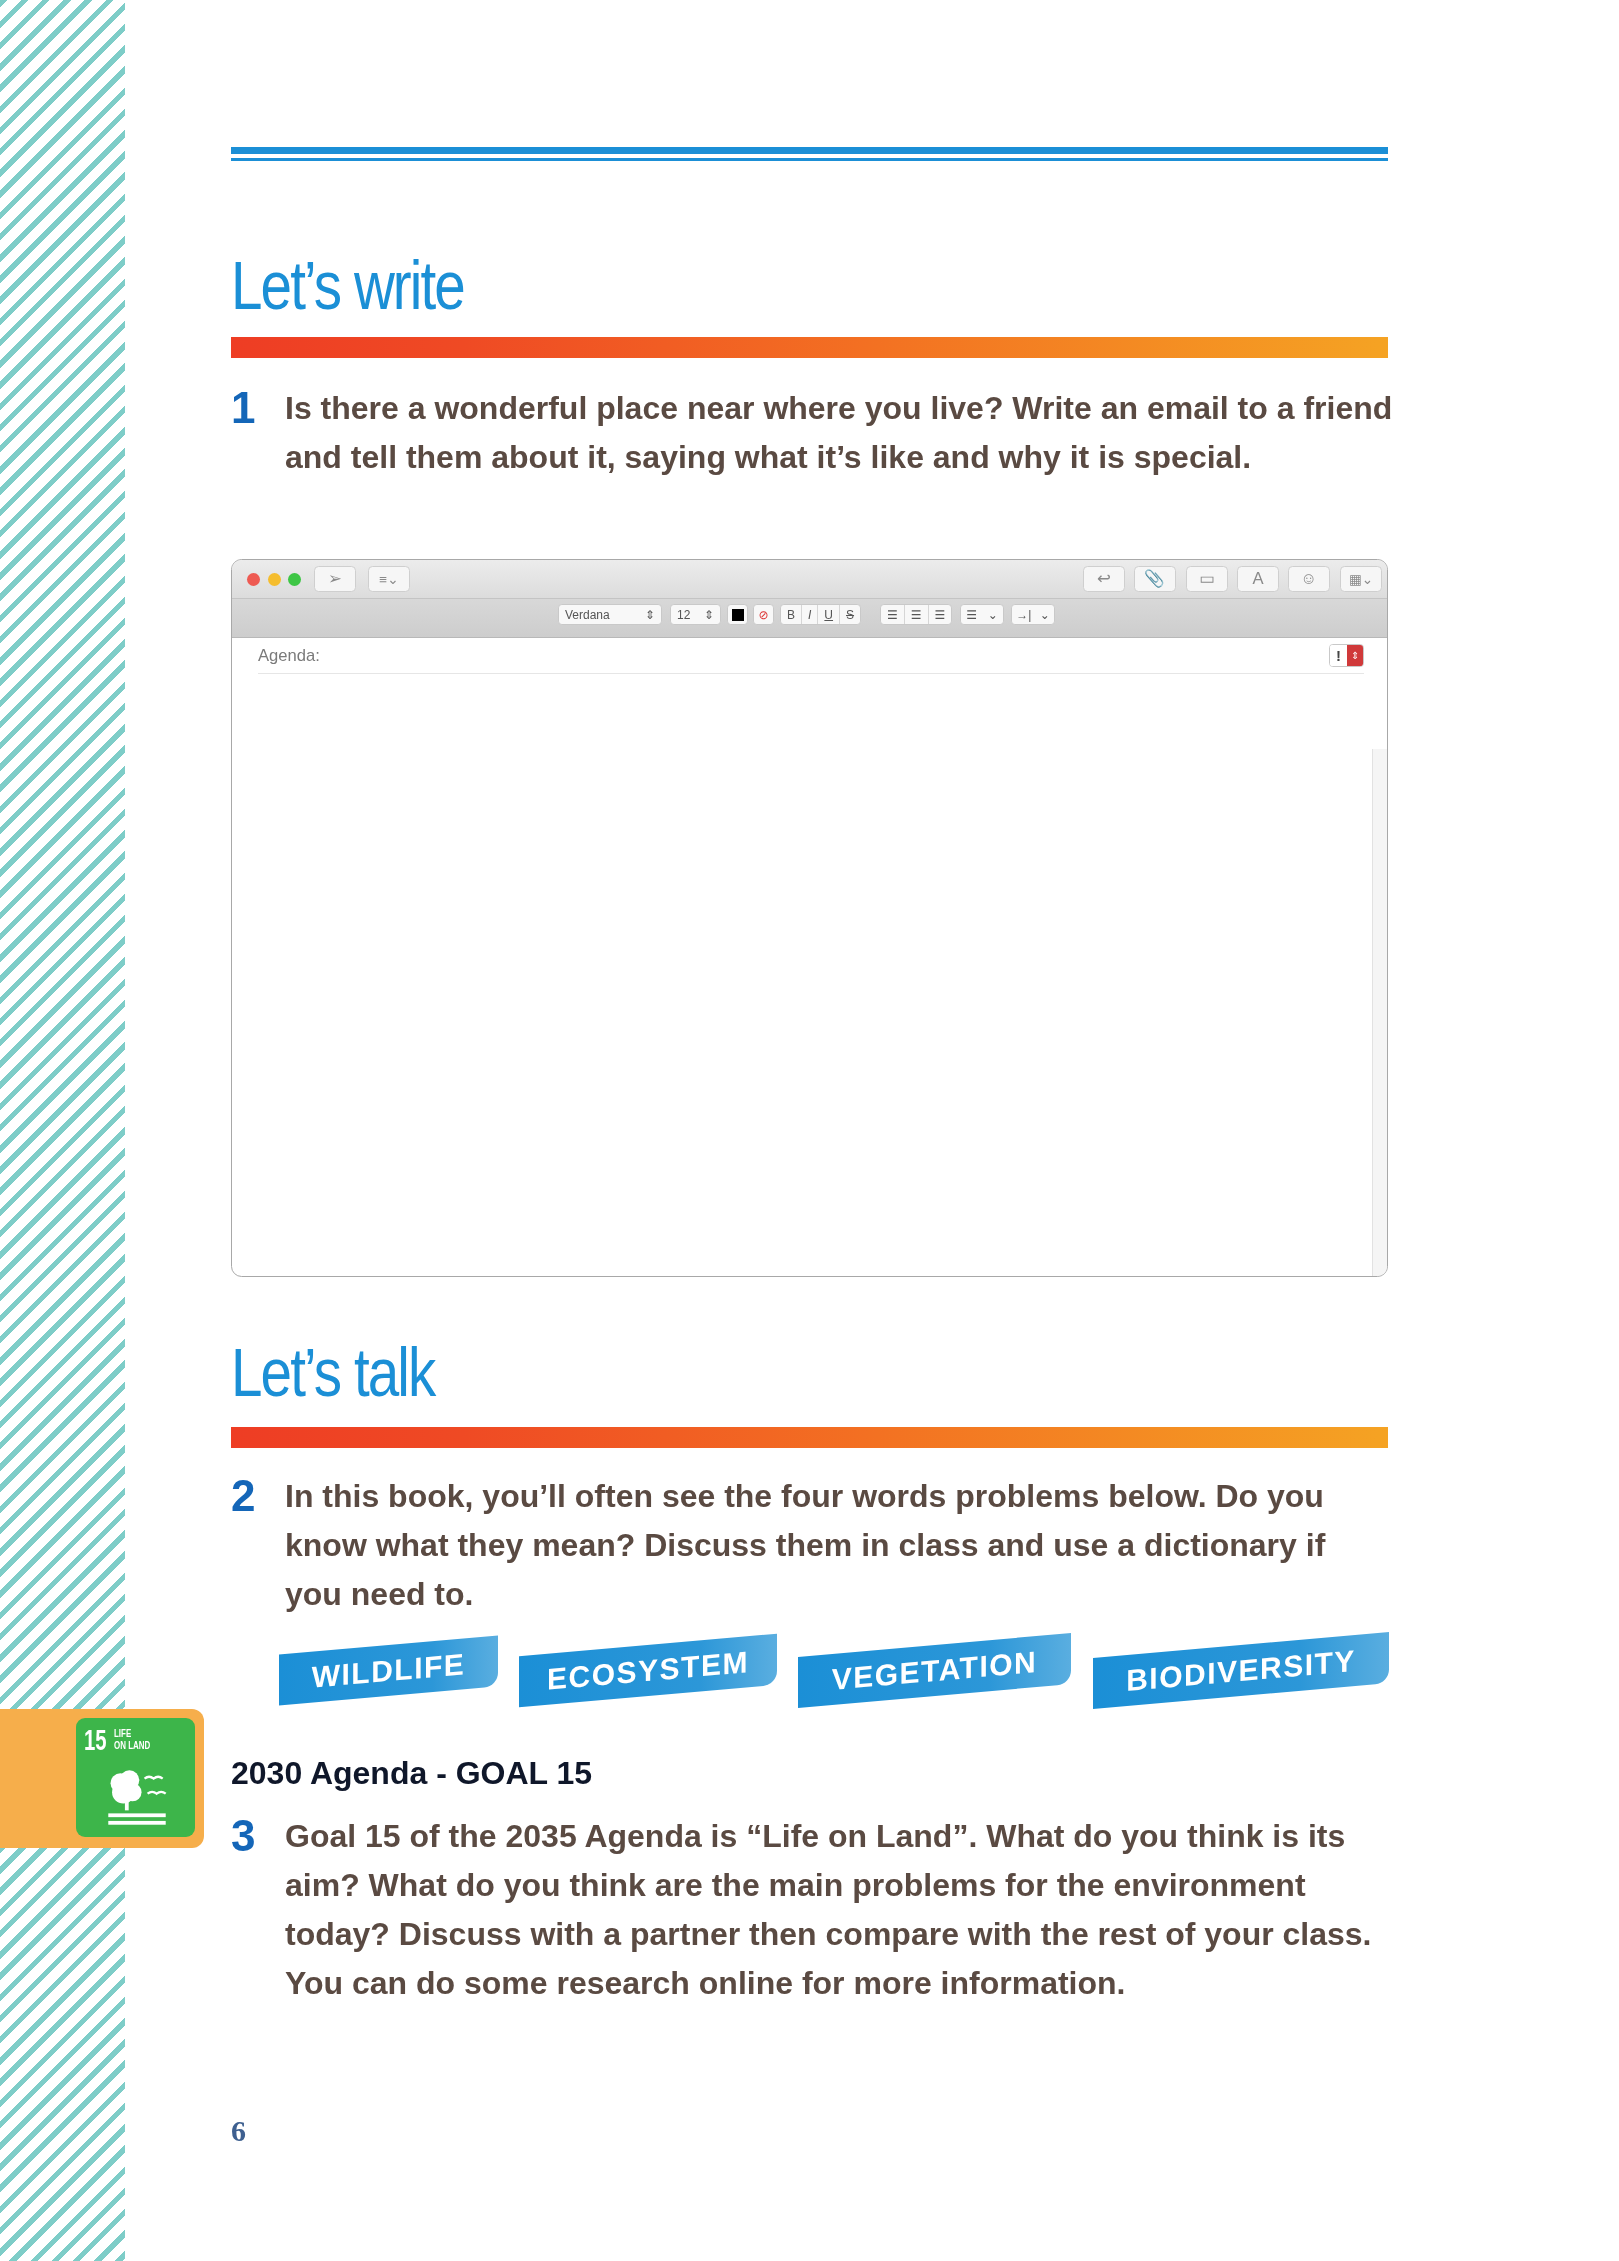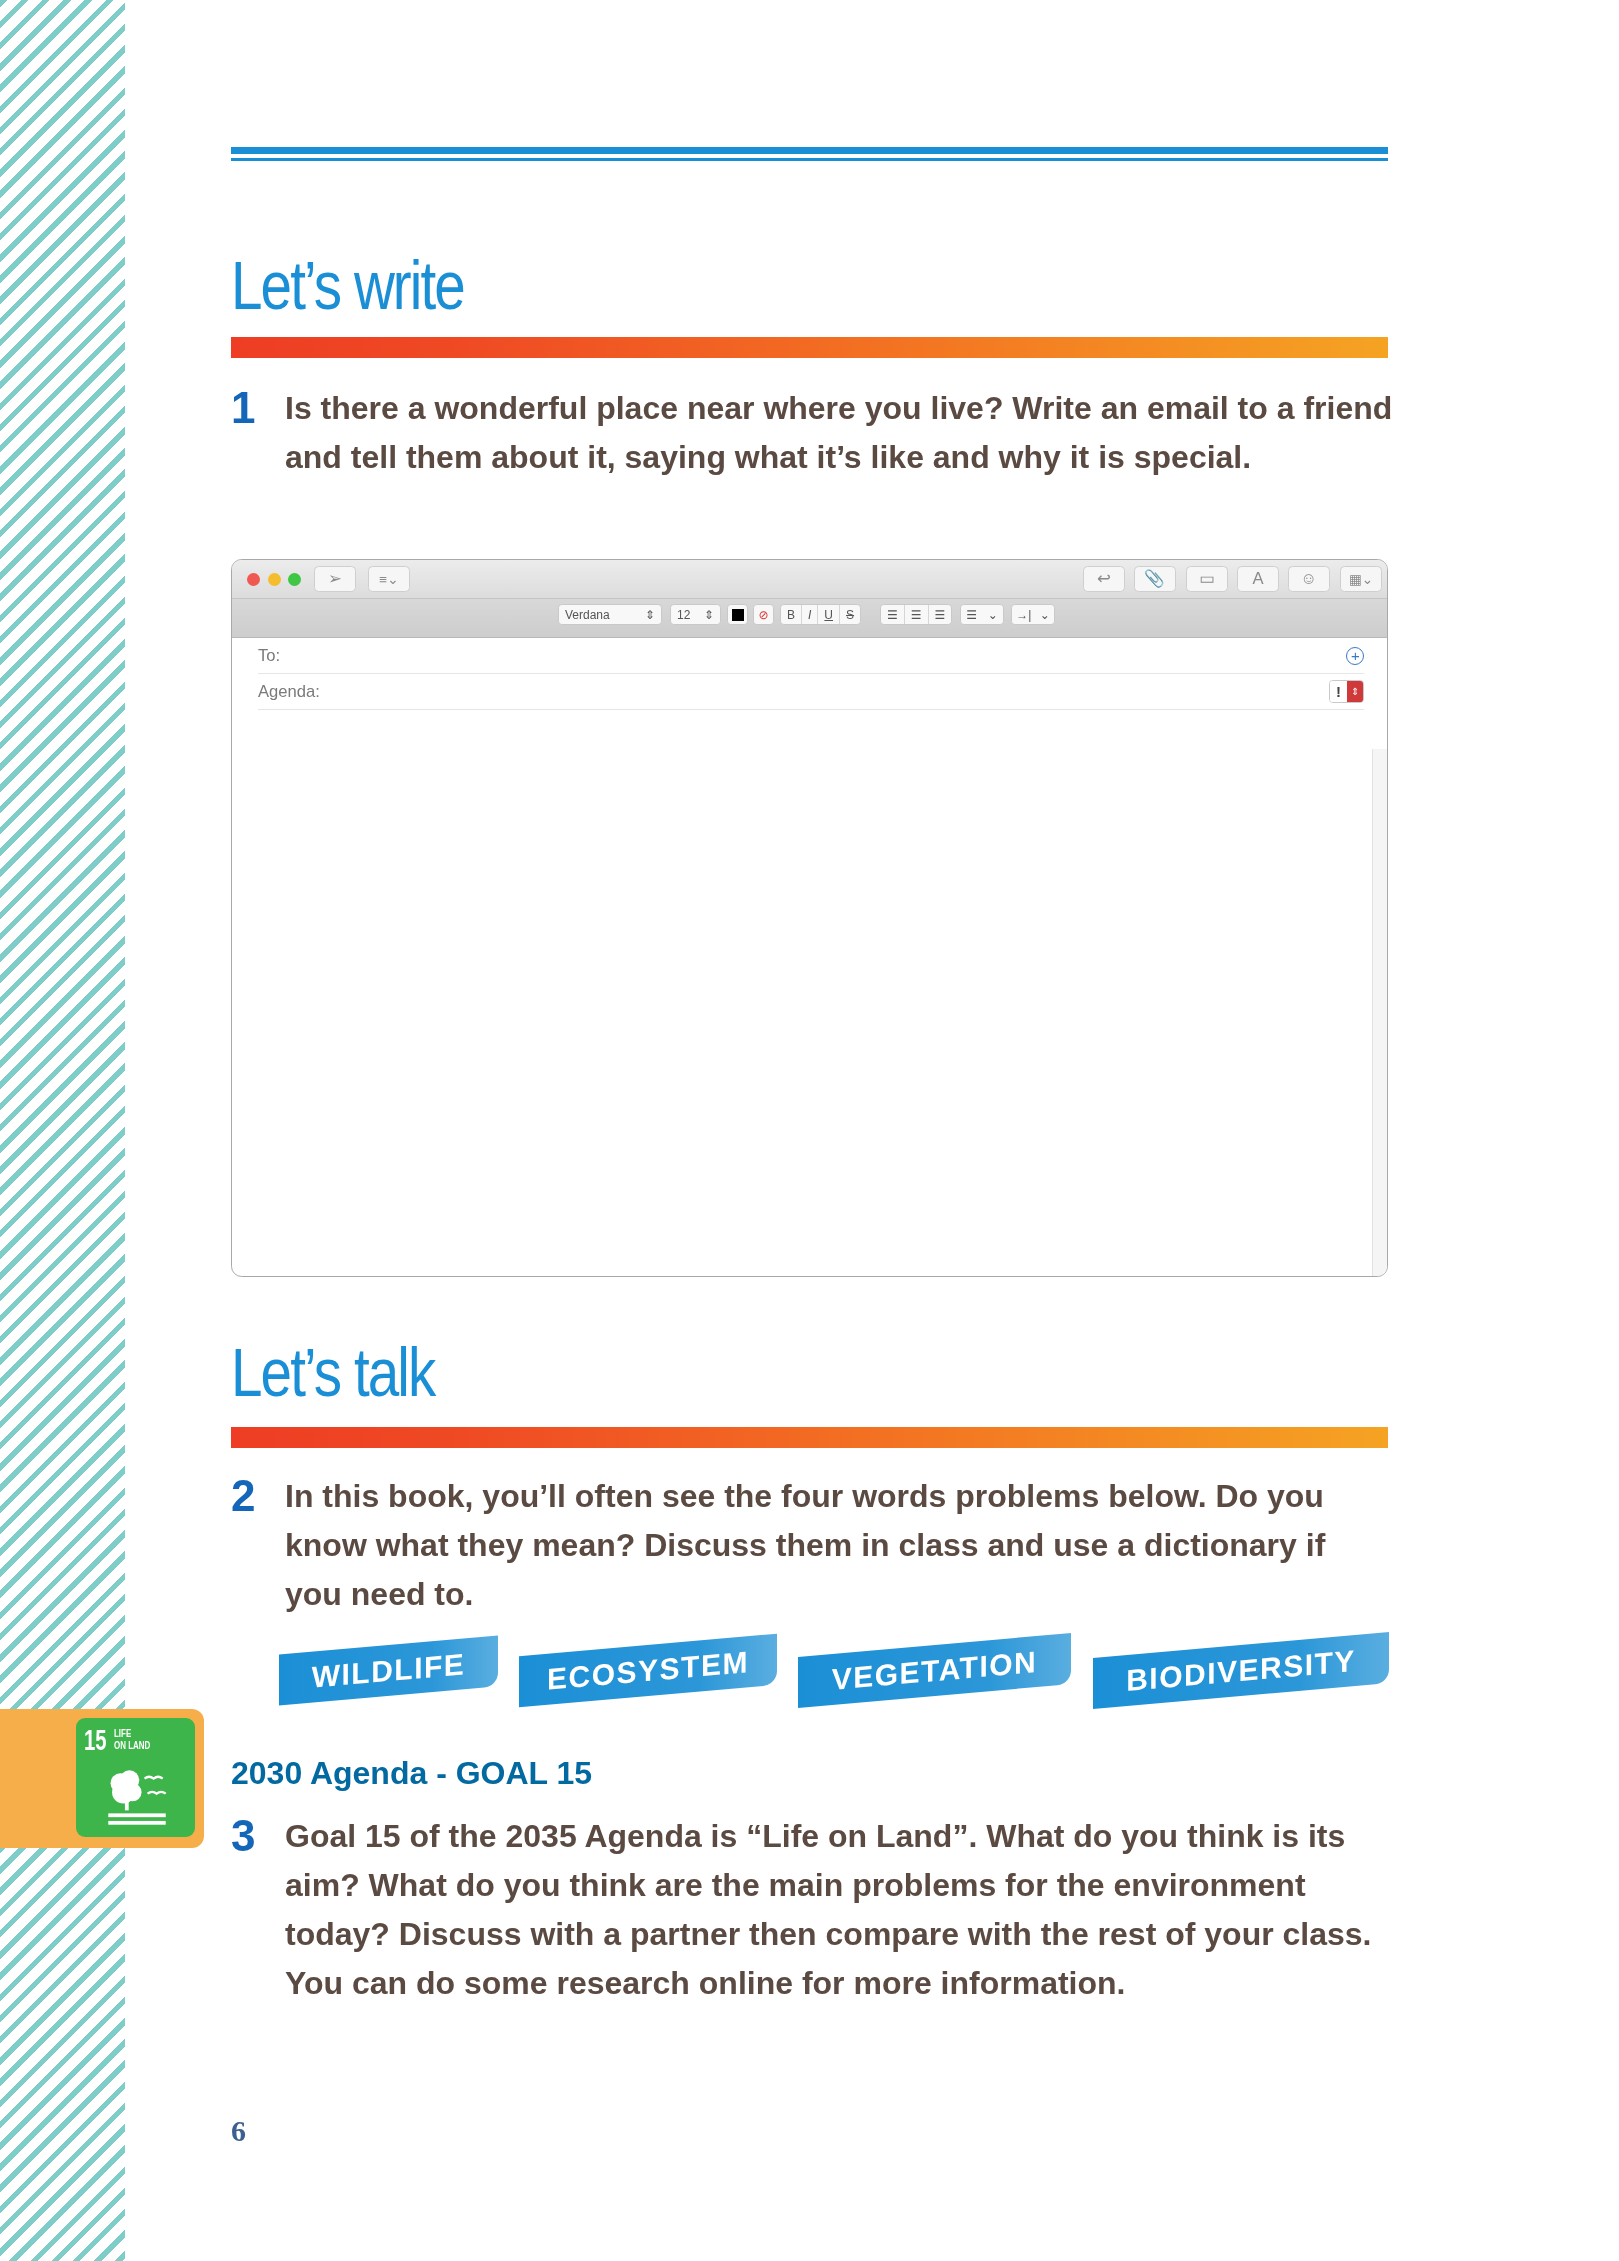--- a/index.html
+++ b/index.html
@@ -95,21 +95,21 @@
     background: #f6ae4b; border-radius: 0 12px 12px 0;
   }
   .sdg-icon {
     position: absolute; left: 76px; top: 1718px; width: 119px; height: 119px;
     background: #3db54a; border-radius: 9px; color: #fff;
   }
   .sdg-icon .n { position: absolute; left: 7.6px; top: 6px; font-size: 29px; font-weight: bold; transform: scaleX(0.7); transform-origin: left; }
   .sdg-icon .t { position: absolute; left: 38px; top: 9px; font-size: 10.6px; line-height: 12px; font-weight: bold; transform: scaleX(0.75); transform-origin: left; }
 
   .agenda {
-    position: absolute; left: 231px; top: 1755px; font-weight: bold; font-size: 32px; color: #0369a1;
+    position: absolute; left: 231px; top: 1755px; font-weight: bold; font-size: 32px; color: #0f172a;
   }
   .page-num {
     position: absolute; left: 231px; top: 2114px; font-family: "Liberation Serif", serif; font-weight: bold;
     font-size: 30px; color: #3e6090;
   }
 </style>
 </head>
 <body>
 
 <div class="stripes"></div>
@@ -190,24 +190,20 @@
       <span>☰</span>
         <span>⌄</span>
     </div>
     <div class="fbtn" style="left:779px;width:44px;justify-content:space-around;">
       <span>→|</span>
         <span>⌄</span>
     </div>
   </div>
 
   <div class="fields">
-    <div class="field">
-      <span>To:</span>
-      <span class="plus">+</span>
-    </div>
     <div class="field">
       <span>Agenda:</span>
       <span class="prio">
         <span class="ex">!</span>
         <span class="sel">⇕</span>
       </span>
     </div>
   </div>
   <div class="scroll"></div>
 </div>

